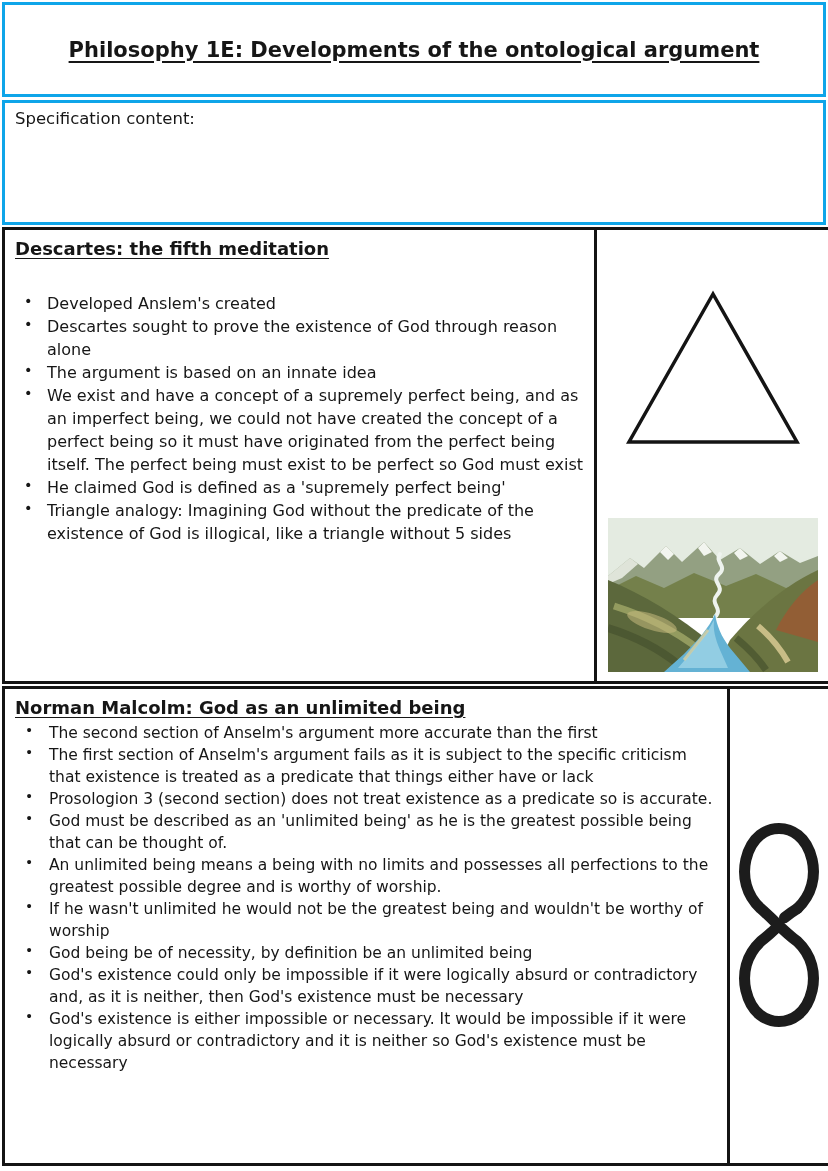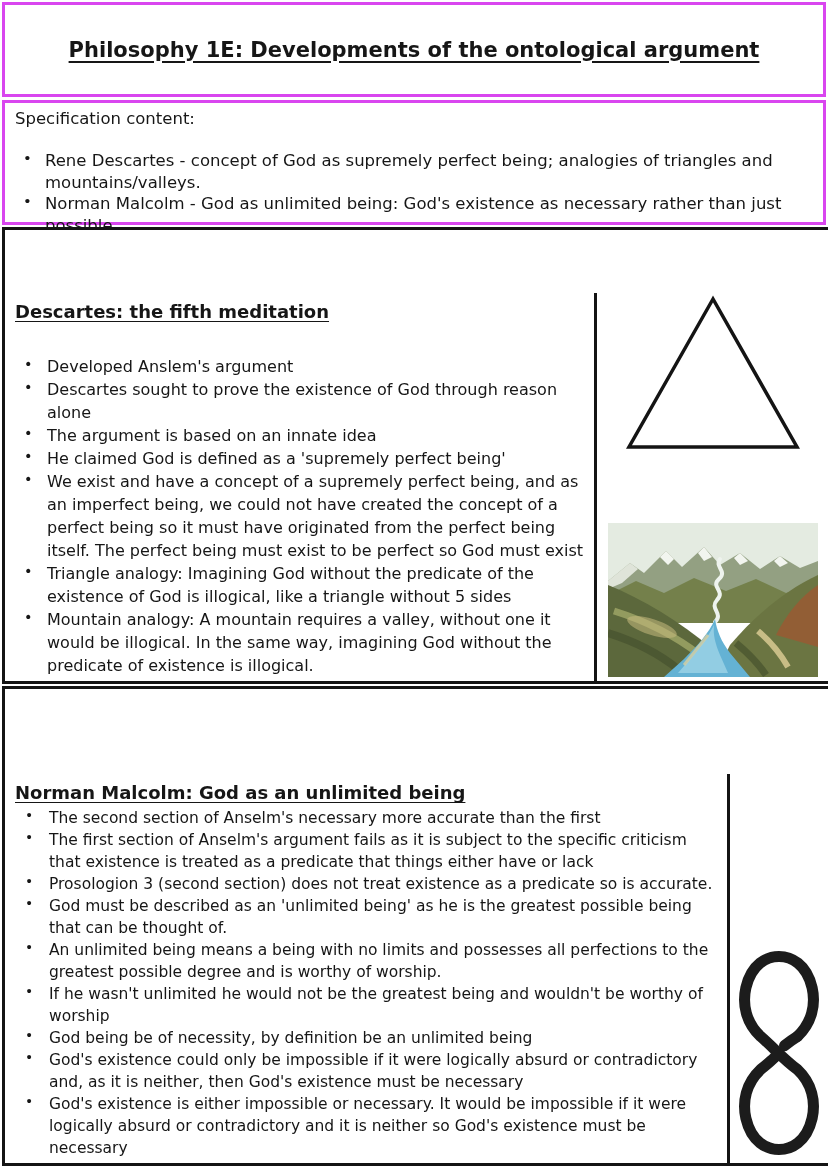--- a/index.html
+++ b/index.html
@@ -6,42 +6,42 @@
   html, body { width: 828px; height: 1171px; background: #ffffff; }
   body {
     position: relative;
     font-family: "DejaVu Sans", sans-serif;
     color: #161616;
     overflow: hidden;
   }
   .box {
     position: absolute;
     background: #fff;
-    border: 3px solid #d946ef;
+    border: 3px solid #0ea5e9;
   }
   
   #title-box { left: 2px; top: 2px; width: 824px; height: 95px;
     display: flex; align-items: center; justify-content: center; }
   #title-box h1 {
     font-size: 21px; font-weight: bold;
     text-decoration: underline; text-underline-offset: 4px;
   }
   
   #spec-box { left: 2px; top: 100px; width: 824px; height: 125px;
     padding: 5px 10px 4px 10px; font-size: 16.5px; line-height: 1.32; }
-  #spec-box .spec-label { margin-bottom: 20px; }
+  #spec-box .spec-label { margin-bottom: 6px; }
   ul.bullets { list-style: none; }
   ul.bullets li { position: relative; padding-left: 30px; }
   ul.bullets li::before {
     content: "\2022"; position: absolute; left: 8px; top: -1px; font-size: 0.9em;
   }
   
   .section { position: absolute; left: 2px; width: 826px;
     border: 3px solid #141414; border-right: none;
-    display: flex; background: #fff; align-items: flex-end; }
+    display: flex; background: #fff; }
   #descartes-section { top: 227px; height: 457px; }
   #malcolm-section   { top: 686px; height: 480px; }
   .text-col { border-right: 3px solid #141414; padding: 6px 8px 4px 10px; overflow: hidden; }
   #descartes-section .text-col { width: 592px; font-size: 16px; line-height: 1.44; }
   #malcolm-section   .text-col { width: 725px; font-size: 15.5px; line-height: 1.42; }
   .media-col { flex: 1; display: flex; flex-direction: column; align-items: center; }
   h2.section-heading {
     font-size: 18px; font-weight: bold;
     text-decoration: underline; text-underline-offset: 3px;
   }
@@ -58,37 +58,32 @@
 </style>
 </head>
 <body>
 
 <div class="box" id="title-box">
   <h1>Philosophy 1E: Developments of the ontological argument</h1>
 </div>
 
 <div class="box" id="spec-box">
   <div class="spec-label">Specification content:</div>
-  <ul class="bullets">
-      <li>Rene Descartes - concept of God as supremely perfect being; analogies of triangles and mountains/valleys.</li>
-      <li>Norman Malcolm - God as unlimited being: God's existence as necessary rather than just possible.</li>
-    </ul>
 </div>
 
 <div class="section" id="descartes-section">
   <div class="text-col">
     <h2 class="section-heading">Descartes: the fifth meditation</h2>
     <ul class="bullets">
-        <li>Developed Anslem's argument</li>
+        <li>Developed Anslem's created</li>
         <li>Descartes sought to prove the existence of God through reason alone</li>
         <li>The argument is based on an innate idea</li>
+        <li>We exist and have a concept of a supremely perfect being, and as an imperfect being, we could not have created the concept of a perfect being so it must have originated from the perfect being itself. The perfect being must exist to be perfect so God must exist</li>
         <li>He claimed God is defined as a 'supremely perfect being'</li>
-        <li>We exist and have a concept of a supremely perfect being, and as an imperfect being, we could not have created the concept of a perfect being so it must have originated from the perfect being itself. The perfect being must exist to be perfect so God must exist</li>
         <li>Triangle analogy: Imagining God without the predicate of the existence of God is illogical, like a triangle without 5 sides</li>
-        <li>Mountain analogy: A mountain requires a valley, without one it would be illogical. In the same way, imagining God without the predicate of existence is illogical.</li>
       </ul>
   </div>
   <div class="media-col">
     <div class="triangle-wrap">
       <svg width="180" height="160" viewBox="0 0 180 160" aria-hidden="true">
         <polygon points="90,6 6,154 174,154" fill="none" stroke="#141414" stroke-width="3.5" stroke-linejoin="miter"></polygon>
       </svg>
     </div>
     <div class="mountain-wrap">
       <svg width="210" height="154" viewBox="0 0 210 154" aria-hidden="true">
@@ -118,21 +113,21 @@
         <path d="M100 112 C92 122 84 132 76 142" stroke="#d8cfa0" stroke-width="3" fill="none" opacity="0.8"></path>
       </svg>
     </div>
   </div>
 </div>
 
 <div class="section" id="malcolm-section">
   <div class="text-col">
     <h2 class="section-heading">Norman Malcolm: God as an unlimited being</h2>
     <ul class="bullets">
-        <li>The second section of Anselm's necessary more accurate than the first</li>
+        <li>The second section of Anselm's argument more accurate than the first</li>
         <li>The first section of Anselm's argument fails as it is subject to the specific criticism that existence is treated as a predicate that things either have or lack</li>
         <li>Prosologion 3 (second section) does not treat existence as a predicate so is accurate.</li>
         <li>God must be described as an 'unlimited being' as he is the greatest possible being that can be thought of.</li>
         <li>An unlimited being means a being with no limits and possesses all perfections to the greatest possible degree and is worthy of worship.</li>
         <li>If he wasn't unlimited he would not be the greatest being and wouldn't be worthy of worship</li>
         <li>God being be of necessity, by definition be an unlimited being</li>
         <li>God's existence could only be impossible if it were logically absurd or contradictory and, as it is neither, then God's existence must be necessary</li>
         <li>God's existence is either impossible or necessary.  It would be impossible if it were logically absurd or contradictory and it is neither so God's existence must be necessary</li>
       </ul>
   </div>

